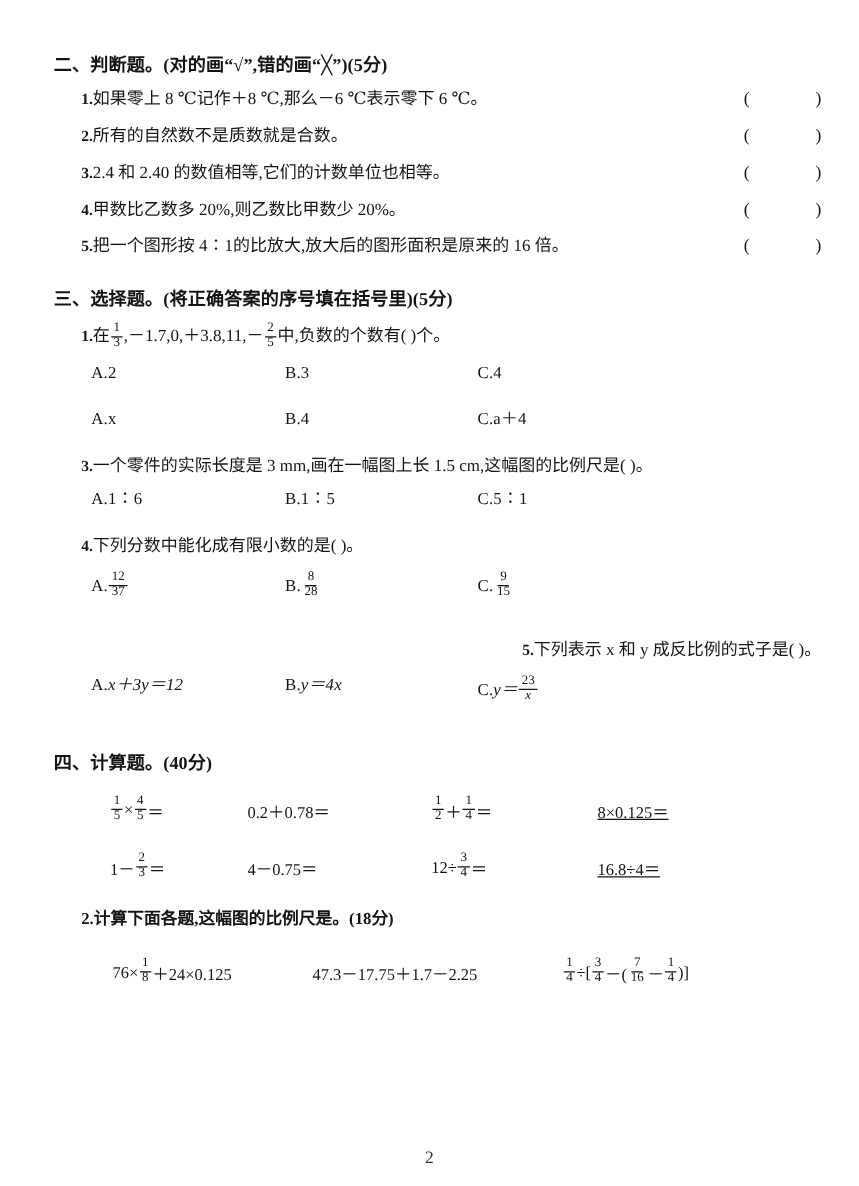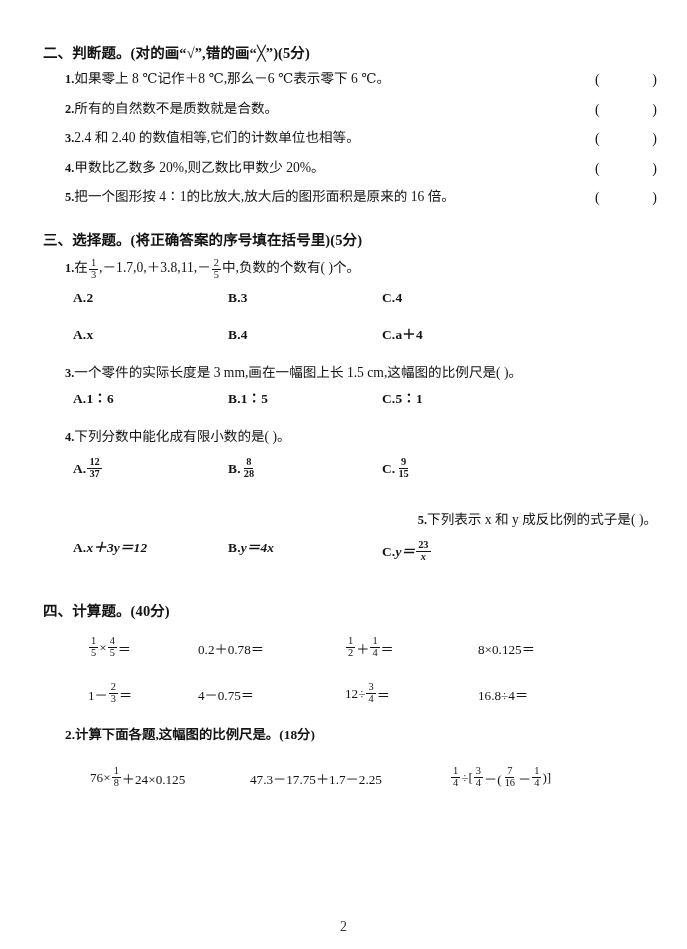--- a/index.html
+++ b/index.html
@@ -63,21 +63,20 @@
   }
   .choice-row.tall { height: 40px; margin-bottom: 14px; }
   .choice {
     position: absolute;
     top: 0;
     font-size: 13.4px;
     white-space: nowrap;
     display: flex;
     align-items: center;
     line-height: 1.1;
-    font-weight: bold;
   }
   .choice.c0 { left: 30px; }
   .choice.c1 { left: 185px; }
   .choice.c2 { left: 339px; }
   .choice .lbl { letter-spacing: .2px; }
 
   
   .frac {
     display: inline-flex;
     flex-direction: column;
@@ -112,21 +111,21 @@
     top: 0;
     font-size: 13.2px;
     white-space: nowrap;
     display: flex;
     align-items: center;
     height: 38px;
   }
   .calc-row .k0 { left: 45px; }
   .calc-row .k1 { left: 155px; }
   .calc-row .k2 { left: 302px; }
-  .calc-row .k3 { left: 435px; }
+  .calc-row .k3 { left: 435px; text-decoration: underline; }
 
   .calc2-row { position: relative; height: 44px; }
   .calc2-row .m0 { left: 47px; }
   .calc2-row .m1 { left: 207px; }
   .calc2-row .m2 { left: 407px; }
 
   .sub-head {
     font-size: 13.4px;
     font-weight: bold;
     margin: 0 0 10px 22px;

